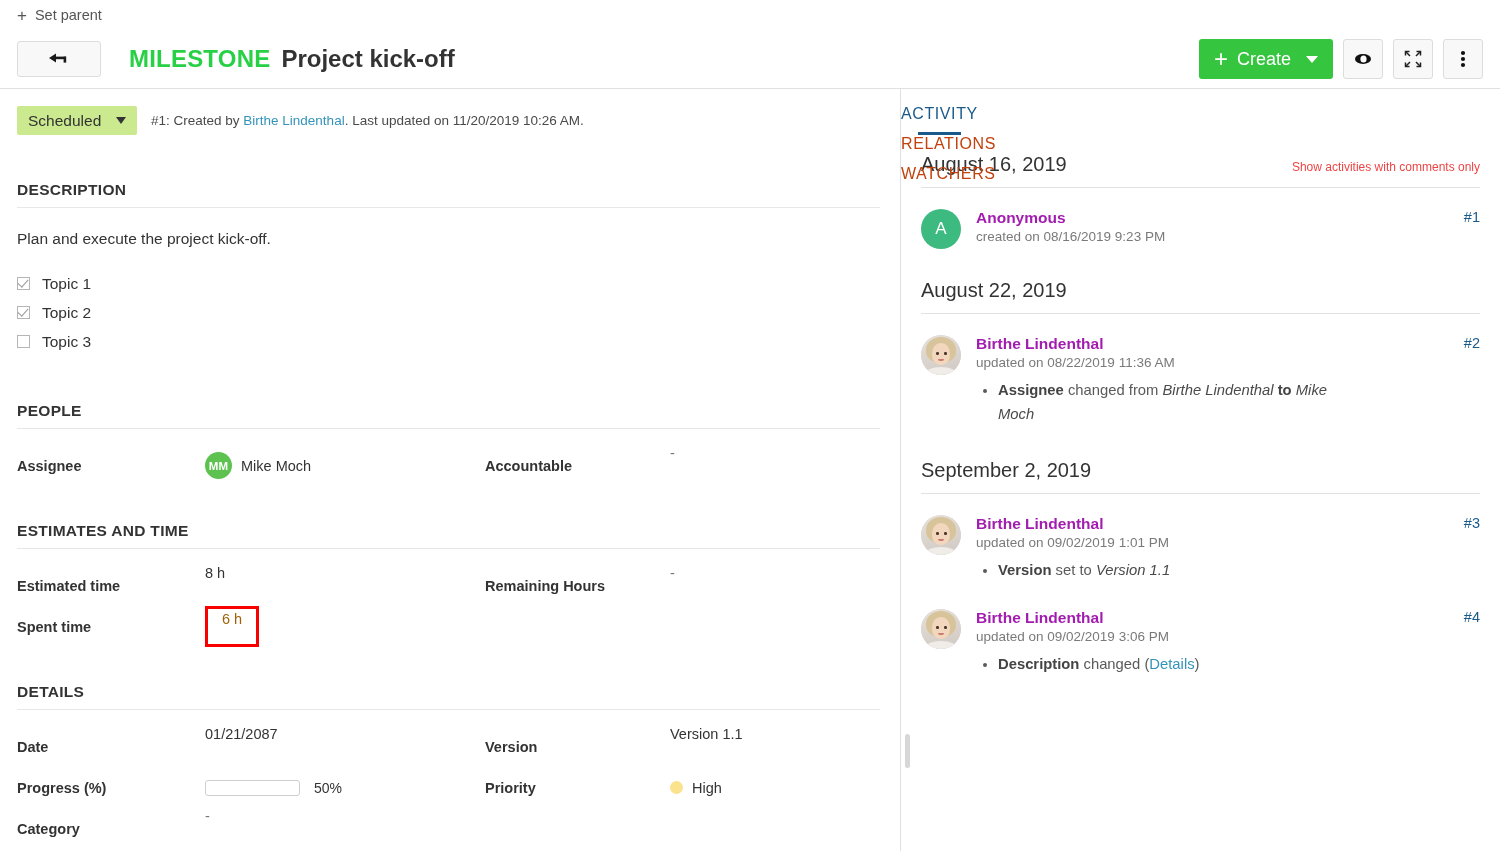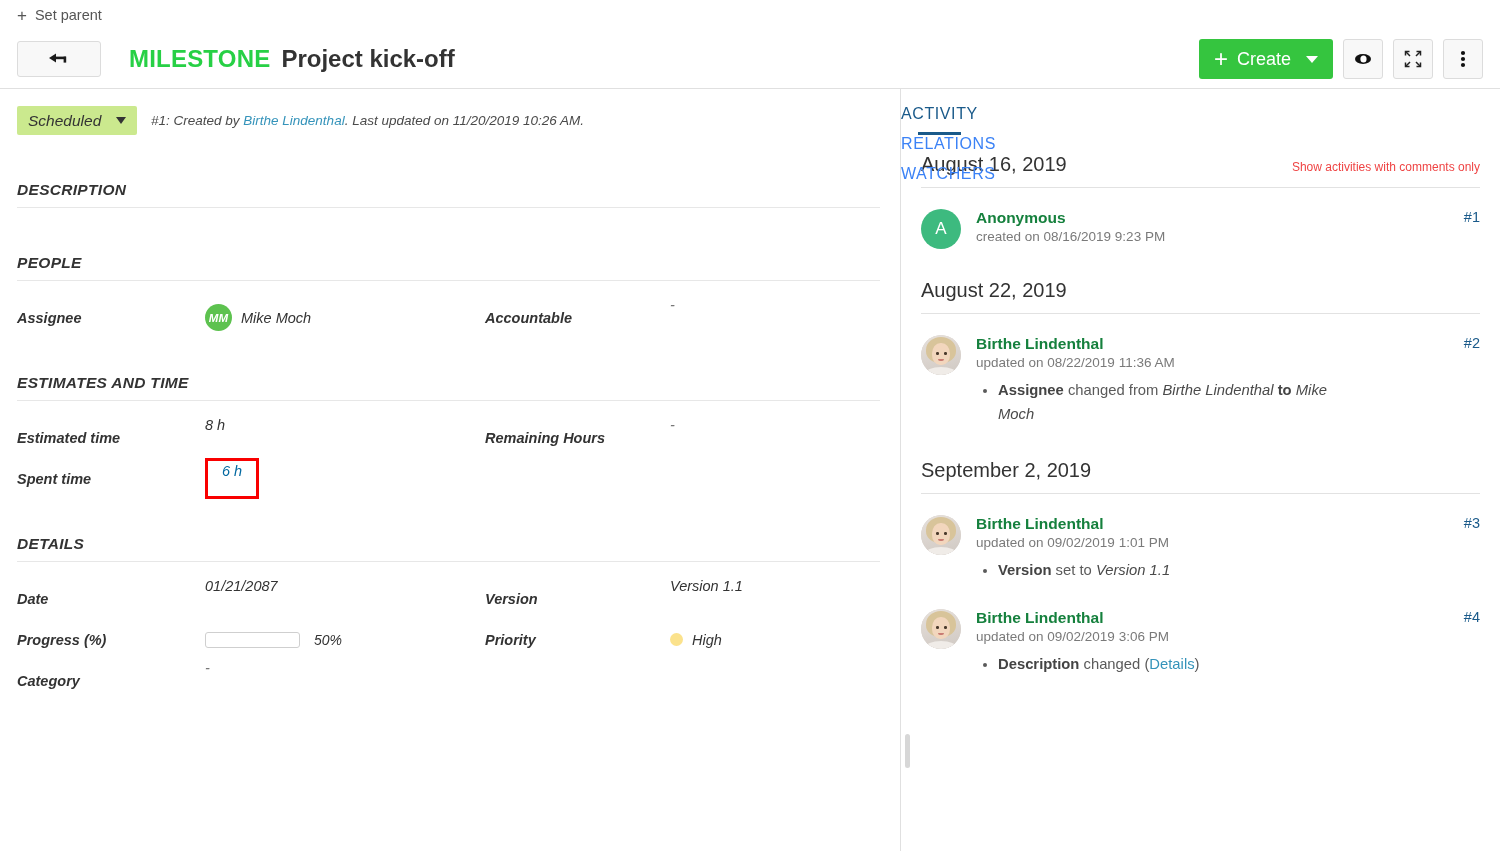--- a/index.html
+++ b/index.html
@@ -87,21 +87,20 @@
     position: relative;
   }
   .left-pane {
     width: 901px;
     height: 100%;
     overflow: hidden;
     position: relative;
     border-right: 1px solid #e0e0e0;
     padding-left: 17px;
     padding-right: 20px;
-    font-style: italic;
   }
   .left-scroll-track {
     position: absolute; right: 3px; top: 0; width: 8px; height: 100%;
   }
 
   
   .status-row {
     display: flex; align-items: center;
     padding-top: 17px;
     gap: 14px;
@@ -188,21 +187,21 @@
     width: 27px; height: 27px; border-radius: 50%;
     background: #5dc24f;
     color: #fff; font-size: 11.5px; font-weight: bold;
     display: flex; align-items: center; justify-content: center;
     letter-spacing: .2px;
   }
 
   .spent-highlight {
     border: 3px solid #f90000;
     padding: 3px 14px;
-    color: #0369a1;
+    color: #a16207;
     cursor: pointer;
     line-height: 1.1;
   }
 
   .progress-wrap { display: flex; align-items: center; gap: 14px; cursor: pointer; }
   .progress-bar {
     width: 95px; height: 16px;
     border: 1px solid #cfcfcf;
     border-radius: 3px;
     background: #fff;
@@ -227,21 +226,21 @@
     height: 56px;
     align-items: flex-start;
     padding-top: 16px;
     flex-direction: column;
   }
   .tab {
     flex: 1;
     text-align: center;
     font-size: 16px;
     letter-spacing: .6px;
-    color: #3b82f6;
+    color: #c2410c;
     cursor: pointer;
     padding-bottom: 12px;
     position: relative;
   }
   .tab.active { color: #1a5a8a; font-weight: normal; }
   .tab.active::after {
     content: "";
     position: absolute; left: 22%; right: 22%; bottom: 0;
     height: 3px; background: #1a5a8a;
   }
@@ -269,21 +268,21 @@
     width: 40px; height: 40px; border-radius: 50%;
     flex: 0 0 auto;
     display: flex; align-items: center; justify-content: center;
     color: #fff; font-size: 17px;
     overflow: hidden;
   }
   .av.anon { background: #3dba7f; }
   .av.photo { background: #e9e5e2; position: relative; }
   .act-body { margin-left: 15px; flex: 1; }
   .act-name {
-    font-size: 15.5px; font-weight: bold; color: #15803d; cursor: pointer;
+    font-size: 15.5px; font-weight: bold; color: #a21caf; cursor: pointer;
   }
   .act-time { font-size: 13.5px; color: #7a7a7a; margin-top: 2px; }
   .act-num {
     font-size: 14.5px; color: #1a5a8a; cursor: pointer;
     margin-left: 12px; flex: 0 0 auto;
   }
   .act-list { margin: 9px 0 0 0; padding-left: 22px; }
   .act-list li {
     font-size: 14.8px; color: #5a5a5a; line-height: 1.62;
     max-width: 350px;
@@ -374,21 +373,36 @@
       <div class="status-badge">
         <span>Scheduled</span>
         <span class="caret"></span>
       </div>
       <div class="meta-line">
         <span>#1: Created by </span><a class="link">Birthe Lindenthal</a><span>. Last updated on 11/20/2019 10:26 AM.</span>
       </div>
     </div>
 
     <div class="section-h">DESCRIPTION</div>
-
+    <div class="desc-text">Plan and execute the project kick-off.</div>
+
+    <div class="checklist">
+      <div class="check-item">
+        <span class="cb checked"></span>
+        <span>Topic 1</span>
+      </div>
+      <div class="check-item">
+        <span class="cb checked"></span>
+        <span>Topic 2</span>
+      </div>
+      <div class="check-item">
+        <span class="cb"></span>
+        <span>Topic 3</span>
+      </div>
+    </div>
 
     <div class="section-h">PEOPLE</div>
     <div class="attr-grid">
       <div class="attr-label">Assignee</div>
       <div class="attr-value">
         <span class="user-chip">
           <span class="avatar-sm">MM</span>
           <span>Mike Moch</span>
         </span>
       </div>

